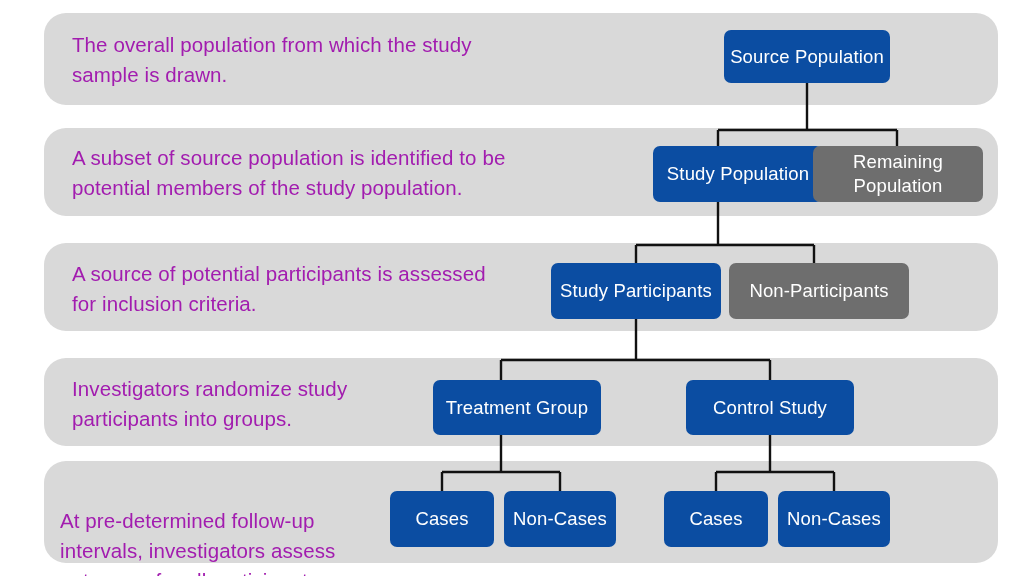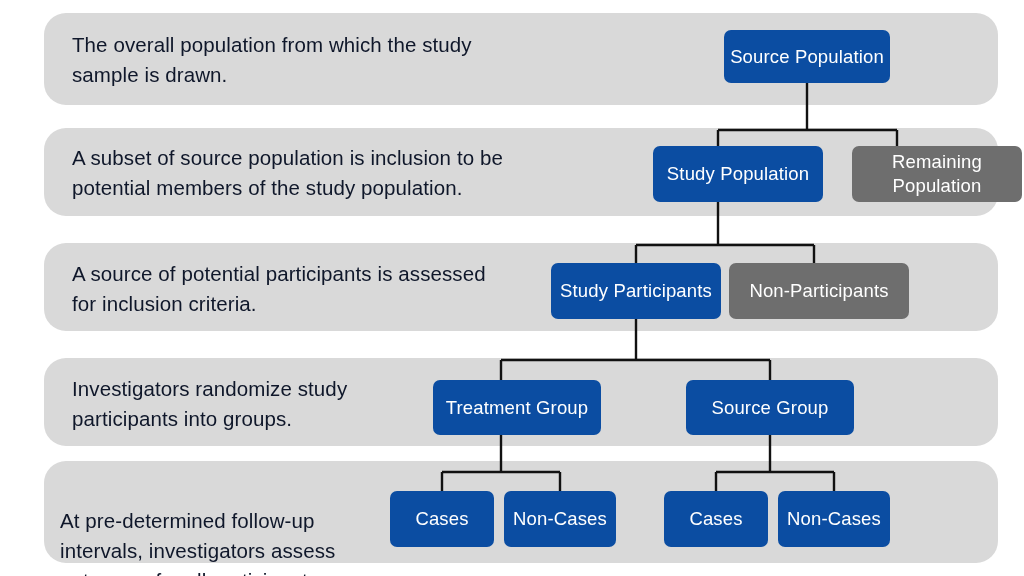--- a/index.html
+++ b/index.html
@@ -20,21 +20,21 @@
   }
   
   .row-panel {
     position: absolute;
     background: #d9d9d9;
     border-radius: 22px;
     box-sizing: border-box;
   }
   .row-desc {
     position: absolute;
-    color: #0f172a;
+    color: #a21caf;
     font-size: 20.5px;
     line-height: 30px;
     letter-spacing: 0.1px;
     white-space: pre-line;
   }
   
   #connectors {
     position: absolute;
     left: 0;
     top: 0;
@@ -70,21 +70,21 @@
 </head>
 <body>
 
 <div id="canvas">
 
   <div class="row-panel" style="left:44px; top:13px; width:954px; height:92px;"></div>
   <div class="row-desc" style="left:72px; top:30px; width:520px;">The overall population from which the study
 sample is drawn.</div>
 
   <div class="row-panel" style="left:44px; top:128px; width:954px; height:88px;"></div>
-  <div class="row-desc" style="left:72px; top:143px; width:560px;">A subset of source population is inclusion to be
+  <div class="row-desc" style="left:72px; top:143px; width:560px;">A subset of source population is identified to be
 potential members of the study population.</div>
 
   <div class="row-panel" style="left:44px; top:243px; width:954px; height:88px;"></div>
   <div class="row-desc" style="left:72px; top:259px; width:500px;">A source of potential participants is assessed
 for inclusion criteria.</div>
 
   <div class="row-panel" style="left:44px; top:358px; width:954px; height:88px;"></div>
   <div class="row-desc" style="left:72px; top:374px; width:380px;">Investigators randomize study
 participants into groups.</div>
 
@@ -117,27 +117,27 @@
 
     <path d="M 770 434 L 770 472"></path>
     <path d="M 716 472 L 834 472"></path>
     <path d="M 716 472 L 716 492"></path>
     <path d="M 834 472 L 834 492"></path>
   </svg>
 
   <div class="node blue" style="left:724px; top:30px; width:166px; height:53px;">Source Population</div>
 
   <div class="node blue" style="left:633px; top:146px; width:170px; height:56px;margin-left:20px;">Study Population</div>
-  <div class="node grey" style="left:813px; top:146px; width:170px; height:56px;margin-left:39px;">Remaining
+  <div class="node grey" style="left:813px; top:146px; width:170px; height:56px;">Remaining
 Population</div>
 
   <div class="node blue" style="left:551px; top:263px; width:170px; height:56px;">Study Participants</div>
   <div class="node grey" style="left:729px; top:263px; width:180px; height:56px;">Non-Participants</div>
 
   <div class="node blue" style="left:417px; top:380px; width:168px; height:55px;margin-left:16px;">Treatment Group</div>
-  <div class="node blue" style="left:686px; top:380px; width:168px; height:55px;">Source Group</div>
+  <div class="node blue" style="left:686px; top:380px; width:168px; height:55px;">Control Study</div>
 
   <div class="node blue" style="left:390px; top:491px; width:104px; height:56px;">Cases</div>
   <div class="node blue" style="left:504px; top:491px; width:112px; height:56px;">Non-Cases</div>
   <div class="node blue" style="left:664px; top:491px; width:104px; height:56px;">Cases</div>
   <div class="node blue" style="left:778px; top:491px; width:112px; height:56px;">Non-Cases</div>
 
 </div>
 
 </body></html>

